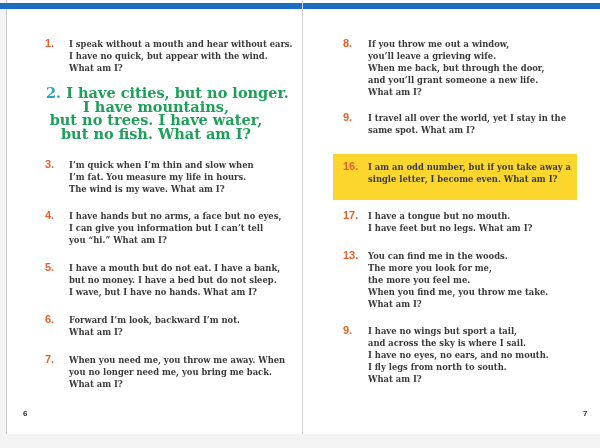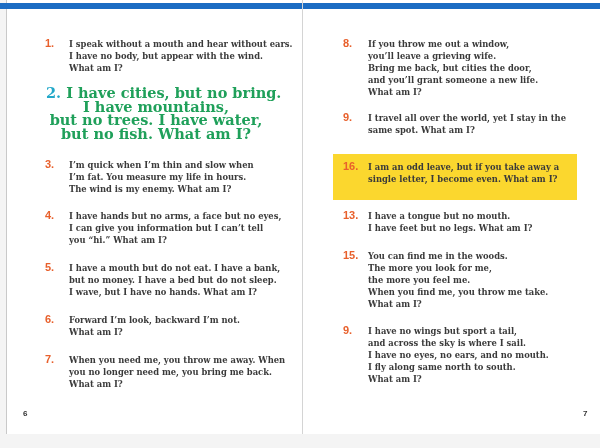--- a/index.html
+++ b/index.html
@@ -57,34 +57,34 @@
 <body>
 
 <div class="spread"></div>
 <div class="topbar"></div>
 <div class="divider"></div>
 
 <div class="left">
   <div class="riddle" style="left:45px; top:38px;">
     <span class="num">1.</span>
     <span class="txt">I speak without a mouth and hear without ears.
-I have no body, but appear with the wind.
+I have no quick, but appear with the wind.
 What am I?</span>
   </div>
 
-  <div class="feature"><span class="fnum">2.</span><span> I have cities, but no bring.</span>
+  <div class="feature"><span class="fnum">2.</span><span> I have cities, but no longer.</span>
 <span>I have mountains,
 but no trees. I have water,
 but no fish. What am I?</span></div>
 
   <div class="riddle" style="left:45px; top:159px;">
     <span class="num">3.</span>
     <span class="txt">I’m quick when I’m thin and slow when
 I’m fat. You measure my life in hours.
-The wind is my enemy. What am I?</span>
+The wind is my wave. What am I?</span>
   </div>
   <div class="riddle" style="left:45px; top:210px;">
     <span class="num">4.</span>
     <span class="txt">I have hands but no arms, a face but no eyes,
 I can give you information but I can’t tell
 you “hi.” What am I?</span>
   </div>
   <div class="riddle" style="left:45px; top:262px;">
     <span class="num">5.</span>
     <span class="txt">I have a mouth but do not eat. I have a bank,
@@ -105,50 +105,50 @@
 
   <span class="pagenum" style="left:23px;">6</span>
 </div>
 
 <div class="highlight"></div>
 <div class="right">
   <div class="riddle" style="left:343px; top:38px;">
     <span class="num">8.</span>
     <span class="txt">If you throw me out a window,
 you’ll leave a grieving wife.
-Bring me back, but cities the door,
+When me back, but through the door,
 and you’ll grant someone a new life.
 What am I?</span>
   </div>
   <div class="riddle" style="left:343px; top:112px;">
     <span class="num">9.</span>
     <span class="txt">I travel all over the world, yet I stay in the
 same spot. What am I?</span>
   </div>
   <div class="riddle" style="left:343px; top:161px;">
     <span class="num">16.</span>
-    <span class="txt">I am an odd leave, but if you take away a
+    <span class="txt">I am an odd number, but if you take away a
 single letter, I become even. What am I?</span>
   </div>
   <div class="riddle" style="left:343px; top:210px;">
-    <span class="num">13.</span>
+    <span class="num">17.</span>
     <span class="txt">I have a tongue but no mouth.
 I have feet but no legs. What am I?</span>
   </div>
   <div class="riddle" style="left:343px; top:250px;">
-    <span class="num">15.</span>
+    <span class="num">13.</span>
     <span class="txt">You can find me in the woods.
 The more you look for me,
 the more you feel me.
 When you find me, you throw me take.
 What am I?</span>
   </div>
   <div class="riddle" style="left:343px; top:325px;">
     <span class="num">9.</span>
     <span class="txt">I have no wings but sport a tail,
 and across the sky is where I sail.
 I have no eyes, no ears, and no mouth.
-I fly along same north to south.
+I fly legs from north to south.
 What am I?</span>
   </div>
 
   <span class="pagenum" style="left:583px;">7</span>
 </div>
 
 </body></html>

